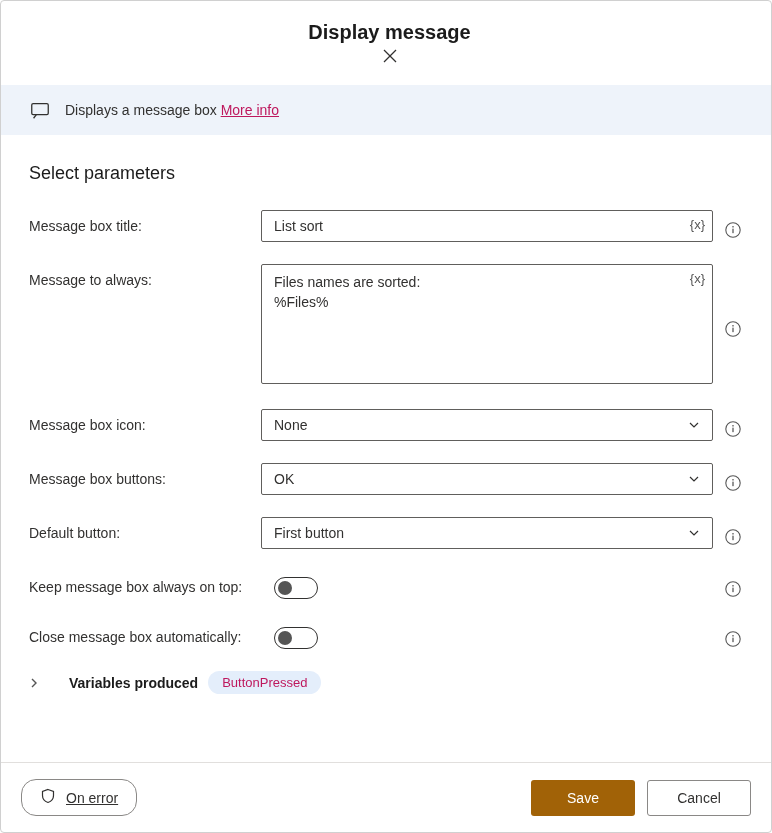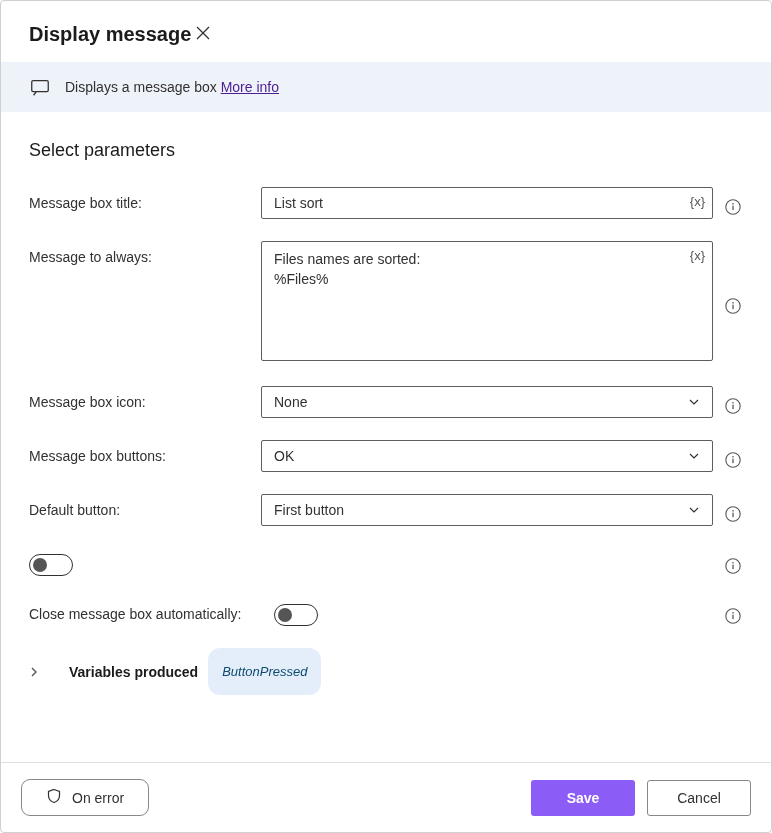--- a/index.html
+++ b/index.html
@@ -18,20 +18,21 @@
       flex-direction: column;
       border: 1px solid #d0d0d0;
       border-radius: 4px;
       overflow: hidden;
     }
     .header {
       display: flex;
       justify-content: flex-start;
       align-items: center;
       padding: 20px 21px 14px 28px;
+      flex-direction: column;
     }
     .header h1 {
       font-size: 20px;
       font-weight: 600;
       color: #1b1b1b;
     }
     .close-btn {
       background: none;
       border: none;
       cursor: pointer;
@@ -49,21 +50,21 @@
       gap: 14px;
     }
     .info-banner .icon {
       display: flex;
       align-items: center;
     }
     .info-banner .text {
       color: #323130;
     }
     .info-banner a {
-      color: #4c1d95;
+      color: #be185d;
       text-decoration: underline;
       cursor: pointer;
       margin-top: 32px;
     }
     .content {
       flex: 1;
       padding: 28px 28px 10px 28px;
       overflow-y: auto;
     }
     .section-title {
@@ -178,63 +179,63 @@
       font-size: 14px;
       cursor: pointer;
     }
     .variables-label {
       font-weight: 600;
       color: #1b1b1b;
       margin-left: 20px;
     }
     .var-chip {
       background: #e4eefb;
-      color: #0c4a6e;
+      color: #be185d;
       border-radius: 12px;
-      padding: 16px 14px;
+      padding: 4px 14px;
       font-size: 13px;
       cursor: pointer;
-      font-style: italic;
     }
     .footer {
       border-top: 1px solid #e1dfdd;
       padding: 16px 20px;
       display: flex;
       align-items: center;
       justify-content: space-between;
     }
     .onerror-btn {
       display: flex;
       align-items: center;
       gap: 10px;
       border: 1px solid #8a8886;
       background: #fff;
-      border-radius: 9px;
-      padding: 8px 24px;
+      border-radius: 15px;
+      padding: 8px 18px;
       cursor: pointer;
       font-size: 14px;
       color: #323130;
+      text-decoration: underline;
     }
     .footer-right {
       display: flex;
       gap: 12px;
     }
     .btn {
       min-width: 104px;
       padding: 9px 18px;
       border-radius: 3px;
       font-size: 14px;
       cursor: pointer;
       border: 1px solid transparent;
       text-align: center;
     }
     .btn-primary {
-      background: #8b5cf6;
+      background: #a16207;
       color: #fff;
-      font-weight: 700;
+      font-weight: 400;
     }
     .btn-secondary {
       background: #fff;
       border: 1px solid #8a8886;
       color: #323130;
     }
   </style>
 </head>
 <body>
 
@@ -357,20 +358,21 @@
         <svg viewBox="0 0 20 20">
             <circle cx="10" cy="10" r="8" fill="none" stroke="#555" stroke-width="1.2"></circle>
             <circle cx="10" cy="6.5" r="0.9" fill="#555"></circle>
             <rect x="9.3" y="8.5" width="1.4" height="5" fill="#555"></rect>
           </svg>
       </span>
     </div>
   </div>
 
   <div class="field-row toggle-row">
+    <div class="field-label" style="width:245px">Keep message box always on top:</div>
     <div class="field-control">
       <div class="toggle">
         <div class="knob"></div>
       </div>
       <span class="info-icon">
         <svg viewBox="0 0 20 20">
             <circle cx="10" cy="10" r="8" fill="none" stroke="#555" stroke-width="1.2"></circle>
             <circle cx="10" cy="6.5" r="0.9" fill="#555"></circle>
             <rect x="9.3" y="8.5" width="1.4" height="5" fill="#555"></rect>
           </svg>

